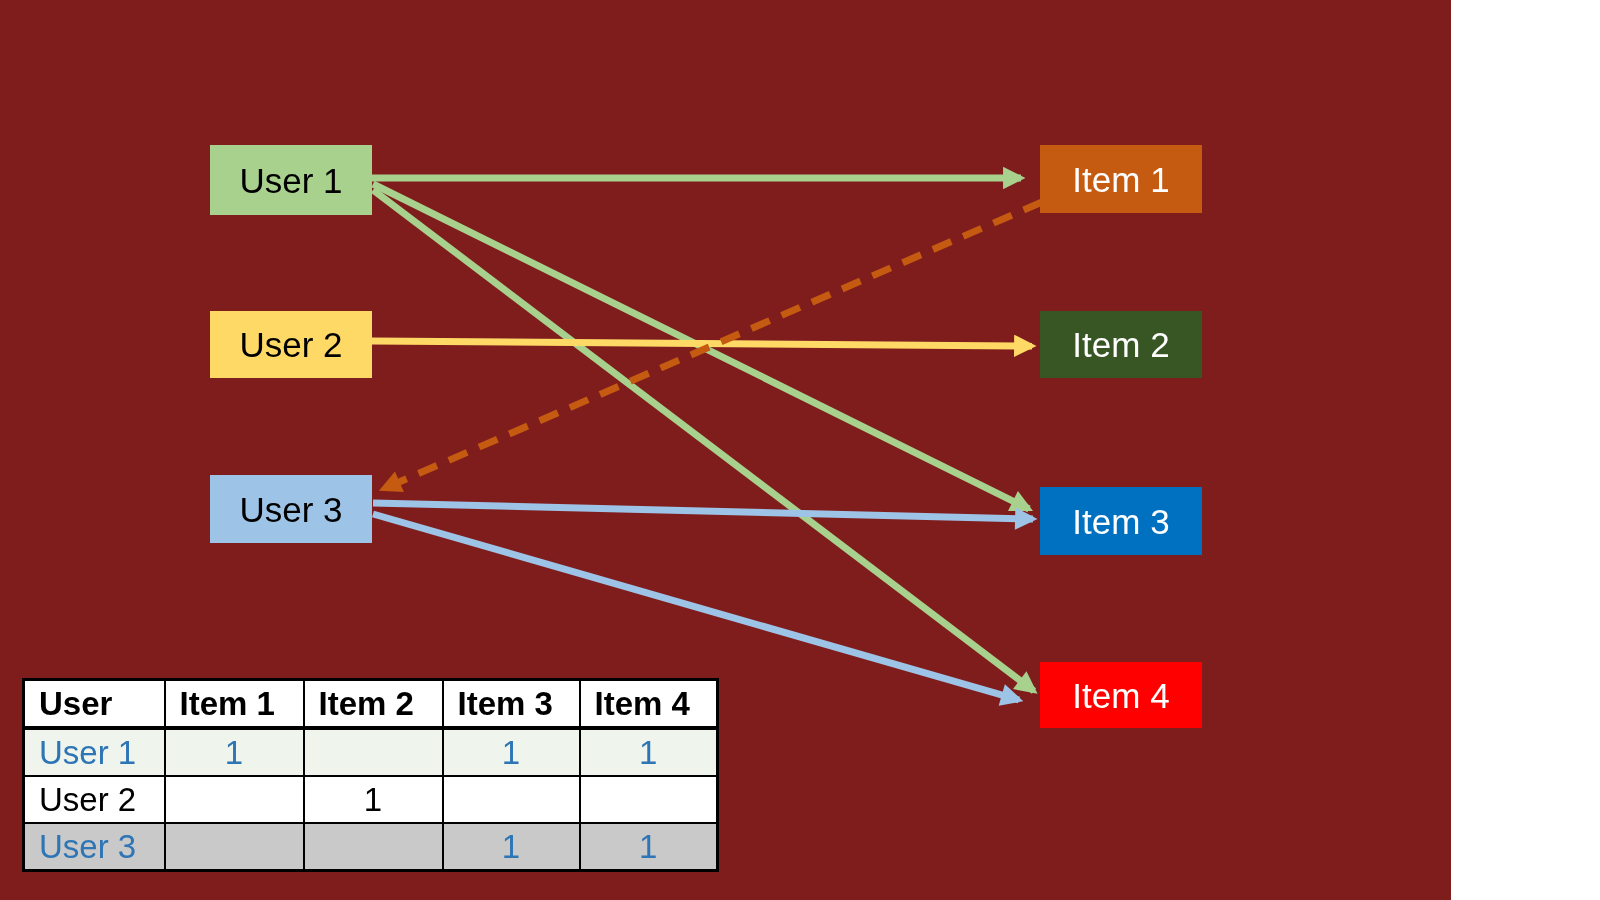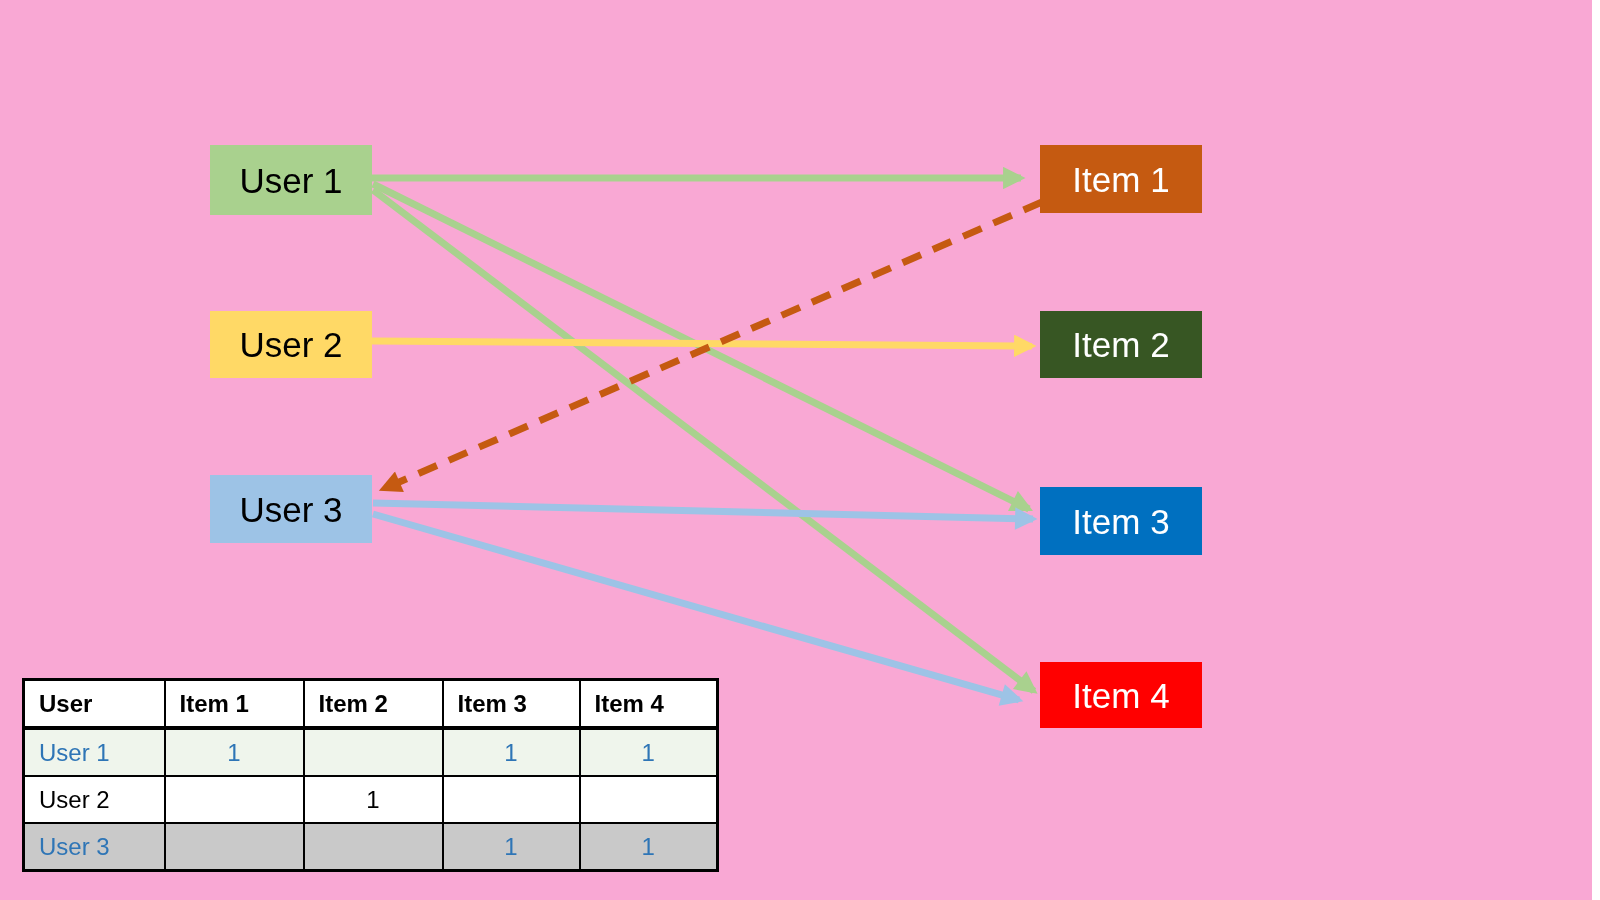--- a/index.html
+++ b/index.html
@@ -1,29 +1,29 @@
 <!DOCTYPE html>
 <html><head>
 <meta charset="utf-8">
 <style>
   html,body{margin:0;padding:0;background:#ffffff;}
   .canvas{
-    position:relative;width:1592px;height:900px;background:#f9a8d4;overflow:hidden;
+    position:relative;width:1451px;height:900px;background:#7f1d1d;overflow:hidden;
     font-family:"Liberation Sans",sans-serif;
   }
   #edges{position:absolute;left:0;top:0;}
   .node{
     position:absolute;display:flex;align-items:center;justify-content:center;
     font-size:35px;line-height:1;white-space:nowrap;
   }
   #matrix{
     position:absolute;left:22px;top:678px;border-collapse:collapse;table-layout:fixed;
     border:3px solid #000;background:#ffffff;
   }
-  #matrix th,#matrix td{border:2px solid #000;height:45px;padding:0;font-size:24px;overflow:hidden;}
+  #matrix th,#matrix td{border:2px solid #000;height:45px;padding:0;font-size:33px;overflow:hidden;}
   #matrix thead th{font-weight:bold;color:#000;text-align:left;padding-left:14px;border-bottom:4px solid #000;background:#ffffff;}
   #matrix tbody th{font-weight:normal;text-align:left;padding-left:14px;}
   #matrix tbody td{text-align:center;}
 </style>
 </head>
 <body>
 
 <div class="canvas">
   <svg id="edges" width="1600" height="900">
       <defs>

